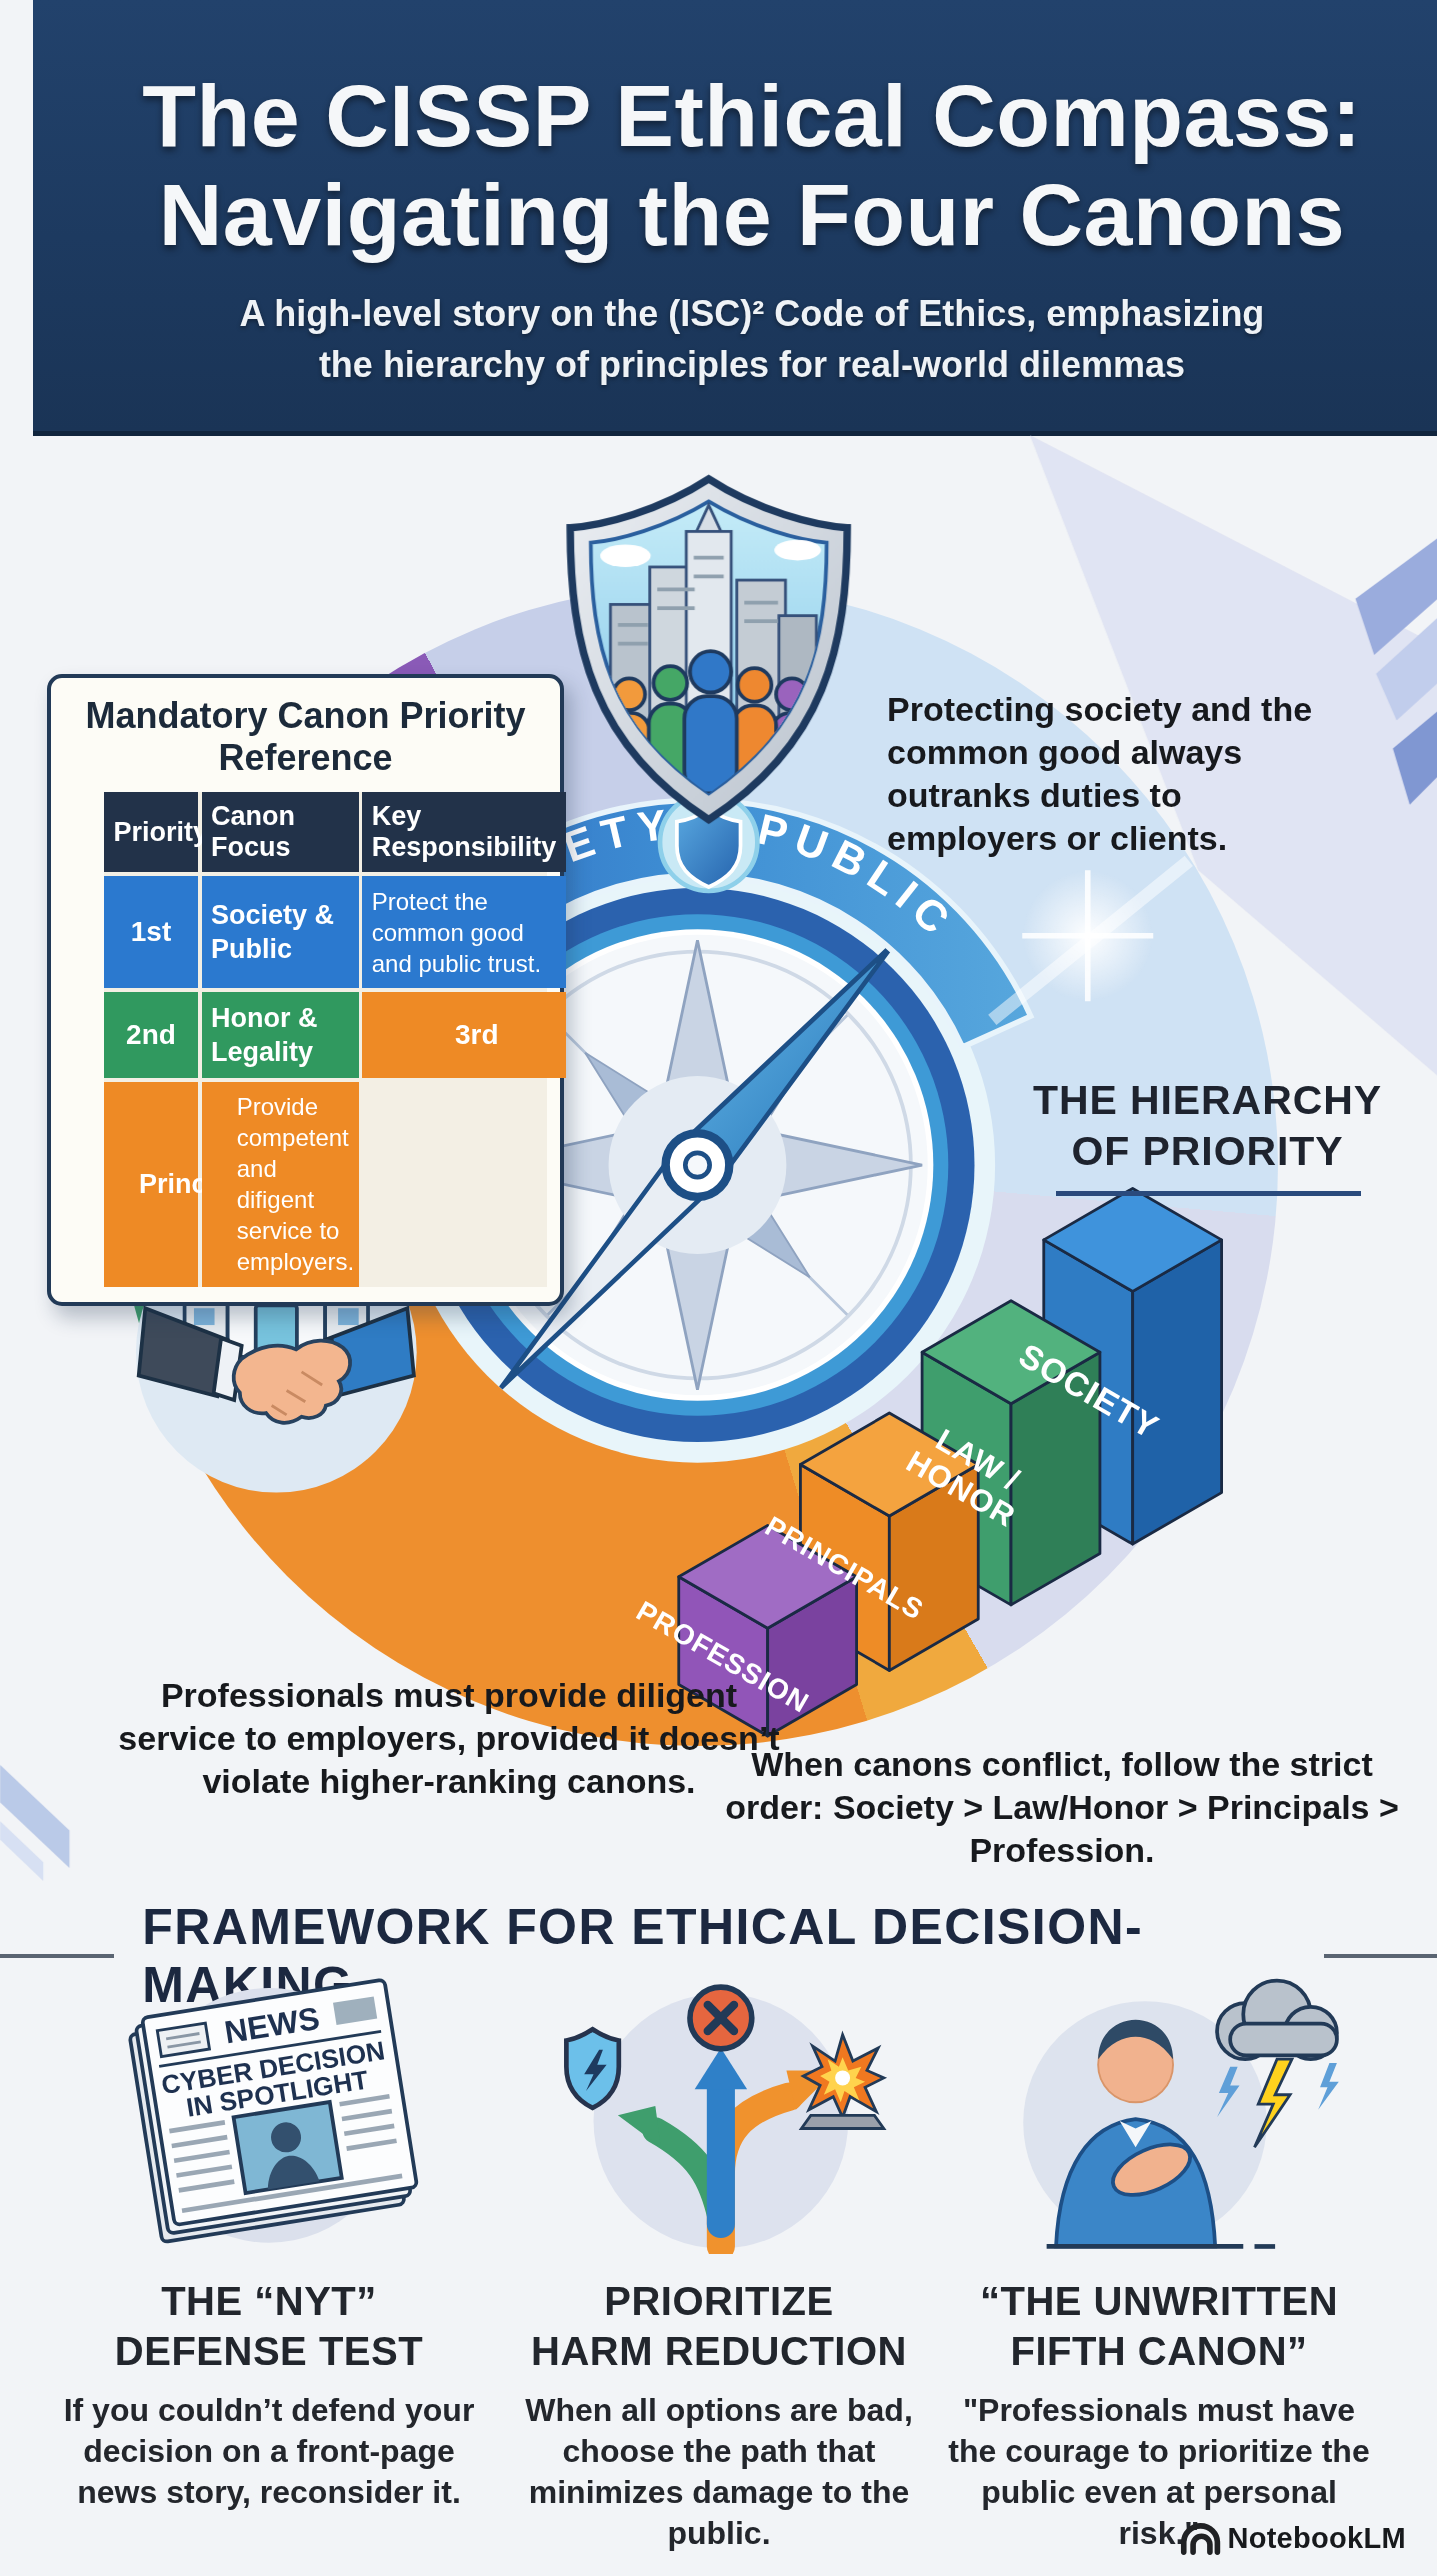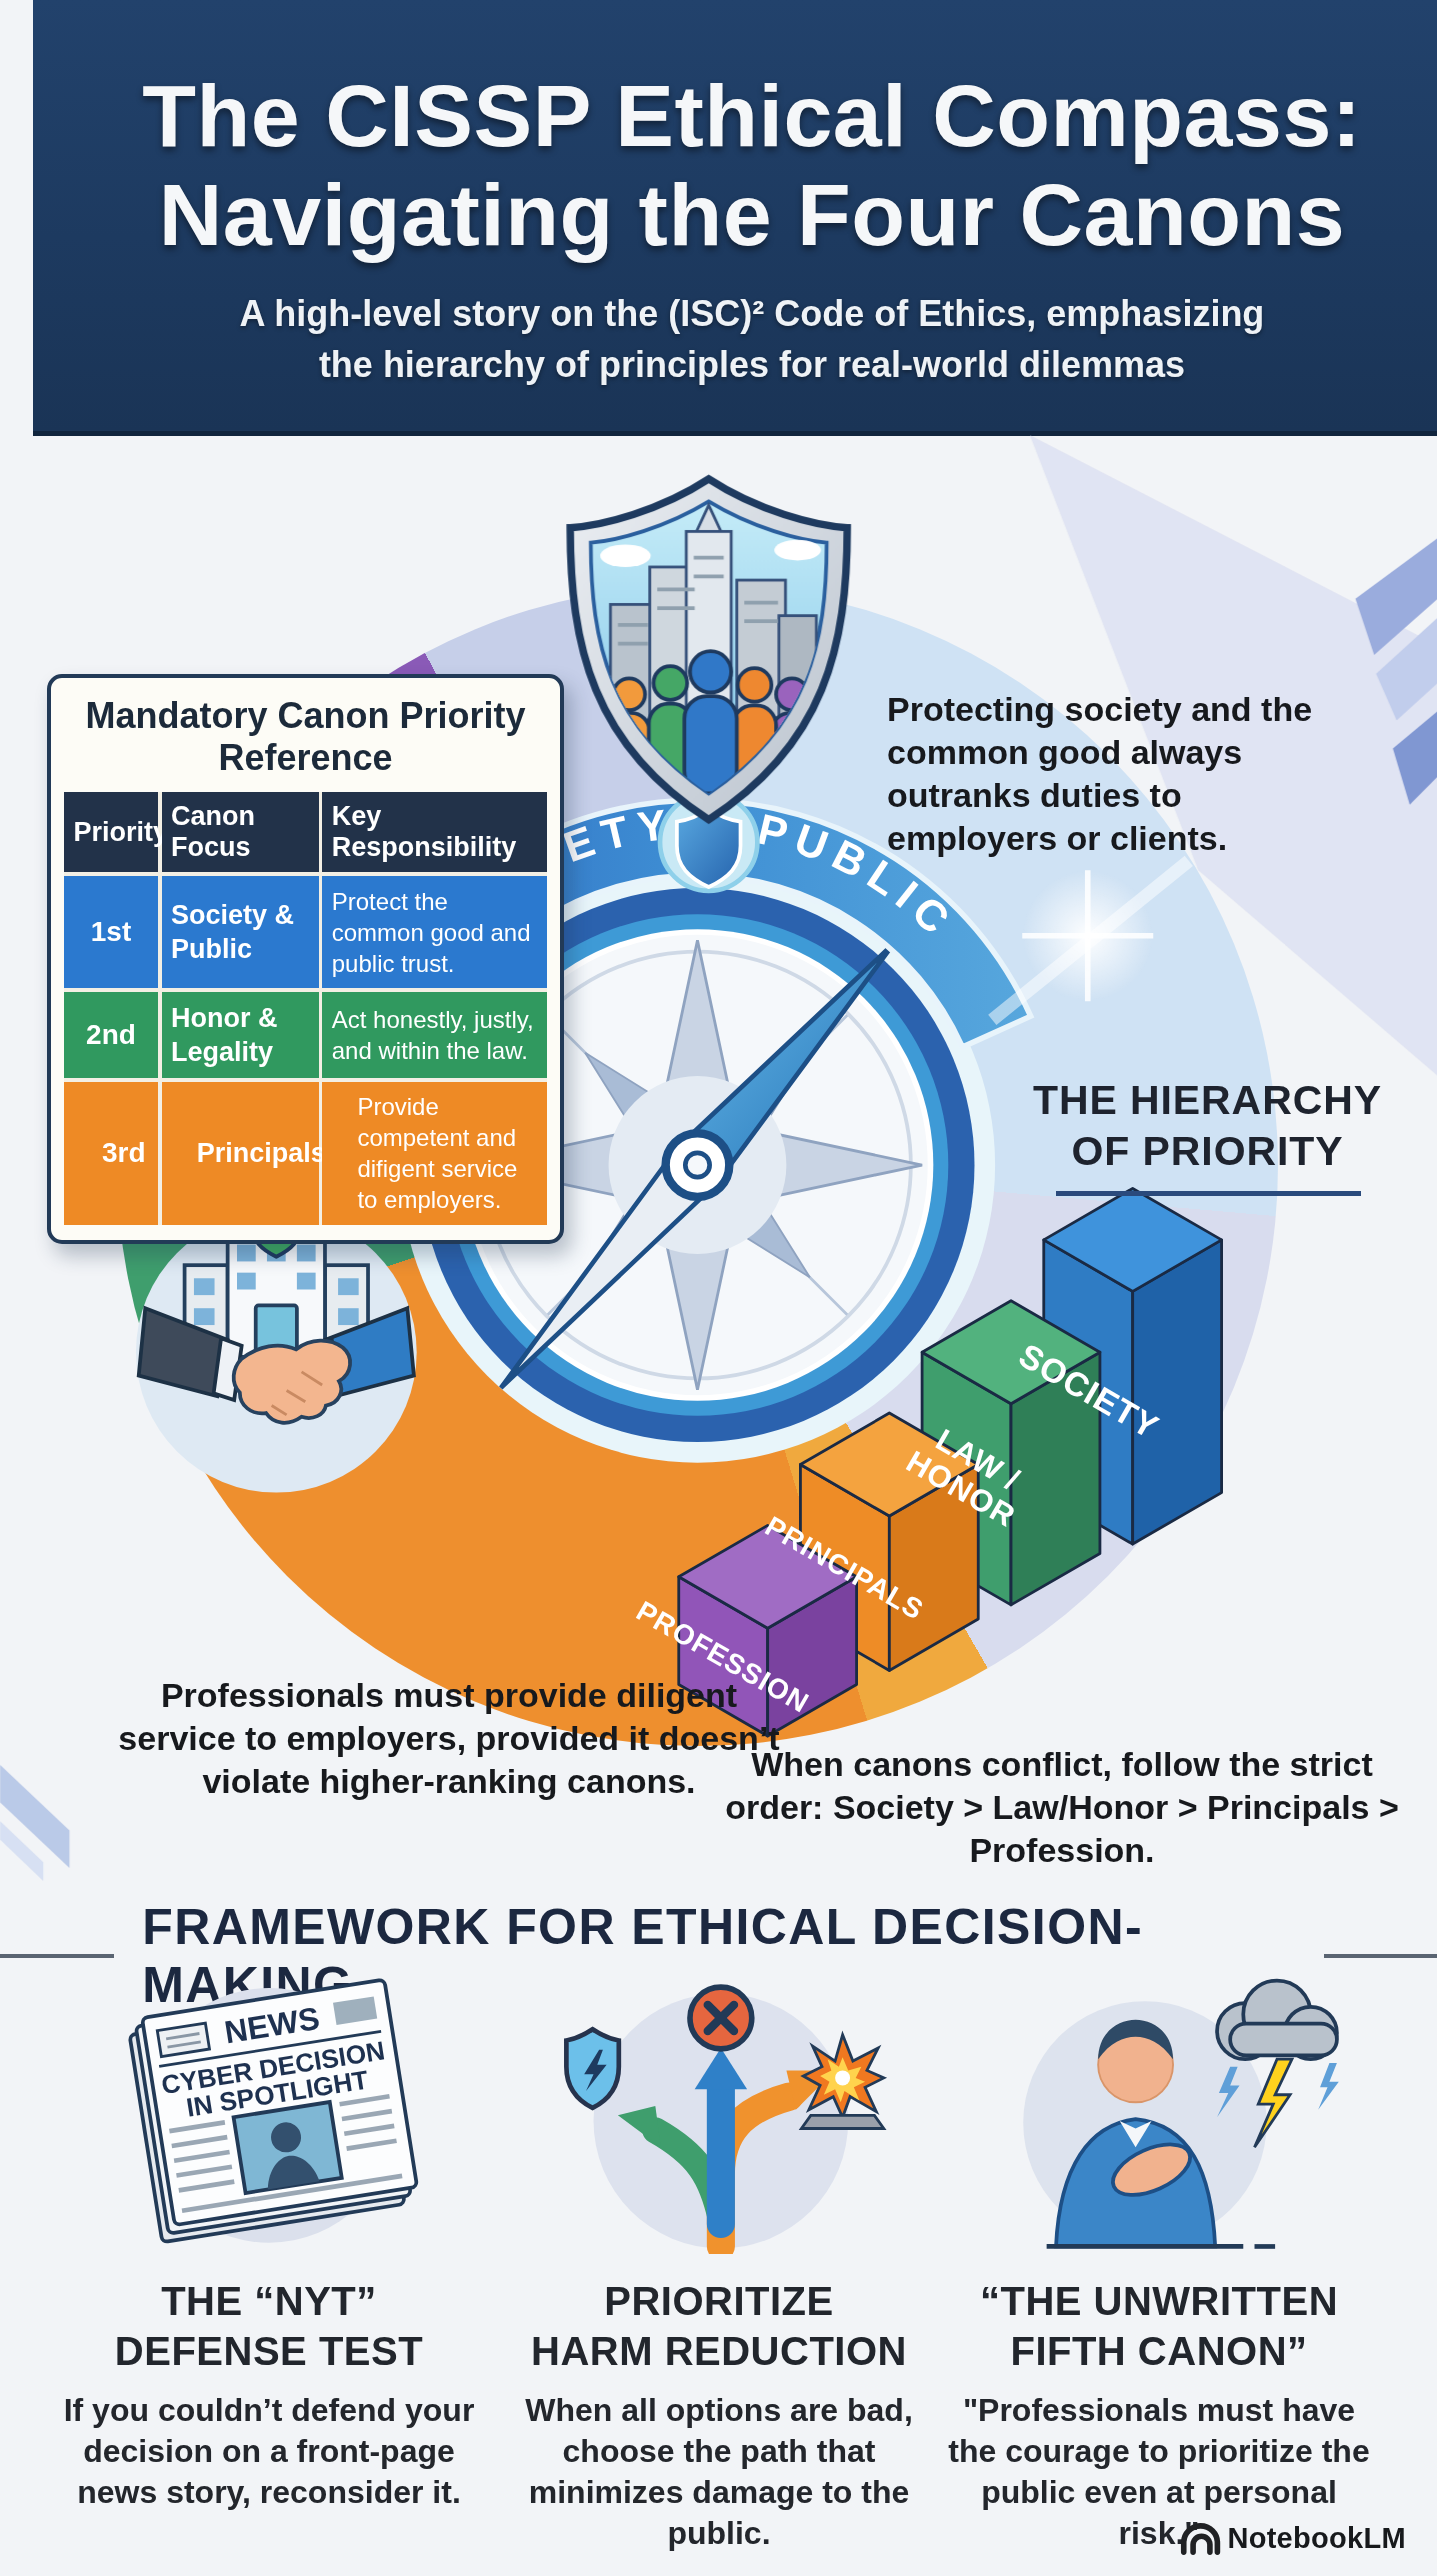--- a/index.html
+++ b/index.html
@@ -33,21 +33,21 @@
       #8a5ab7 288deg 332deg,
       #c6cfe9 332deg 360deg);
   }
   .midsvg{position:absolute;left:0;top:435px;width:1438px;height:1446px;}
   .ref-card{
     position:absolute;left:47px;top:674px;width:517px;
     background:#fdfcf6;border:4.7px solid #223a57;border-radius:15px;
     padding:13px 13px 15px;box-shadow:7.5px 11.2px 19px rgba(30,50,80,.28);box-sizing:border-box;
   }
   .ref-title{font-size:36px;font-weight:700;color:#1c2a3a;text-align:center;margin:3.7px 0 13px;}
-  .ref-grid{display:grid;grid-template-columns:94px 157px 1fr;gap:3.7px;background:#f3efe4;}
+  .ref-grid{display:grid;grid-template-columns:94px 157px 1fr;gap:3.7px;background:#f3efe4;margin-left:40px;}
   .cell{padding:9.4px 9.4px;color:#fff;display:flex;flex-direction:column;justify-content:center;}
   .hc{background:#223249;font-size:27px;font-weight:700;min-height:36px;}
   .r1{background:#2b79cf;} .r2{background:#30995f;} .r3{background:#ee8a25;padding-left:35px;}
   .pri{align-items:center;text-align:center;font-size:28px;font-weight:700;}
   .foc{font-size:27px;font-weight:700;line-height:34px;}
   .res{font-size:24px;font-weight:400;line-height:31px;}
   .callout{position:absolute;font-weight:700;color:#17191d;}
   .co-topright{left:887px;top:688px;width:468px;font-size:34px;line-height:43px;text-align:left;}
   .co-bottomleft{left:112px;top:1674px;width:674px;font-size:34px;line-height:43px;text-align:center;}
   .co-bottomright{left:725px;top:1743px;width:674px;font-size:34px;line-height:43px;text-align:center;}
@@ -293,21 +293,20 @@
     <div class="cell hc">Priority</div>
     <div class="cell hc">Canon Focus</div>
     <div class="cell hc">Key Responsibility</div>
 
     <div class="cell r1 pri">1st</div>
     <div class="cell r1 foc">Society &amp; Public</div>
     <div class="cell r1 res">Protect the common good and public trust.</div>
 
     <div class="cell r2 pri">2nd</div>
     <div class="cell r2 foc">Honor &amp; Legality</div>
-    <div class="cell r2 res">Act honestly, justly, and within the law.</div>
 
     <div class="cell r3 pri">3rd</div>
     <div class="cell r3 foc">Principals</div>
     <div class="cell r3 res">Provide competent and difigent service to employers.</div>
   </div>
 </div>
 
 <div class="callout co-topright">Protecting society and the common good always outranks duties to employers or clients.</div>
 <div class="hier-title">
   <div>THE HIERARCHY</div>

